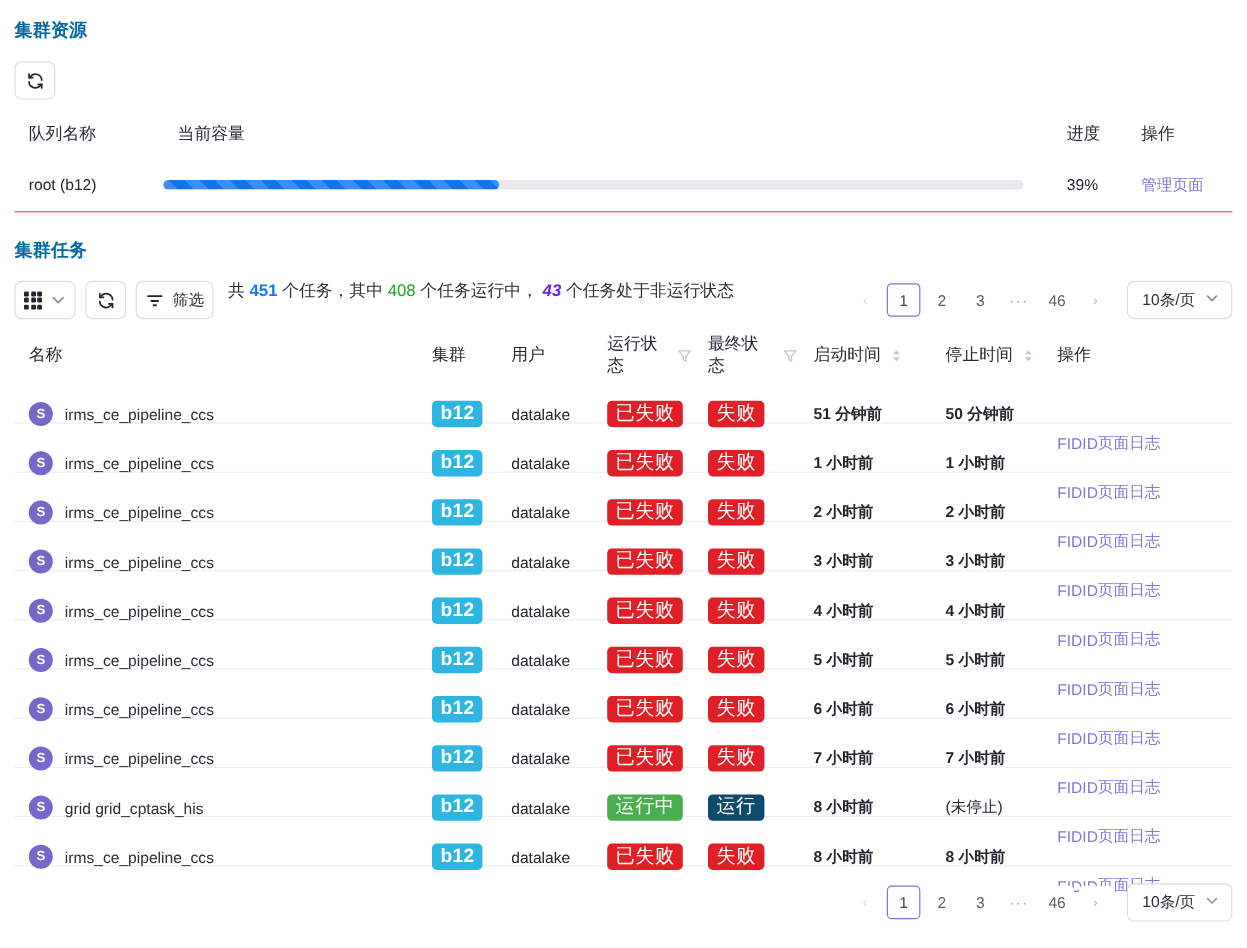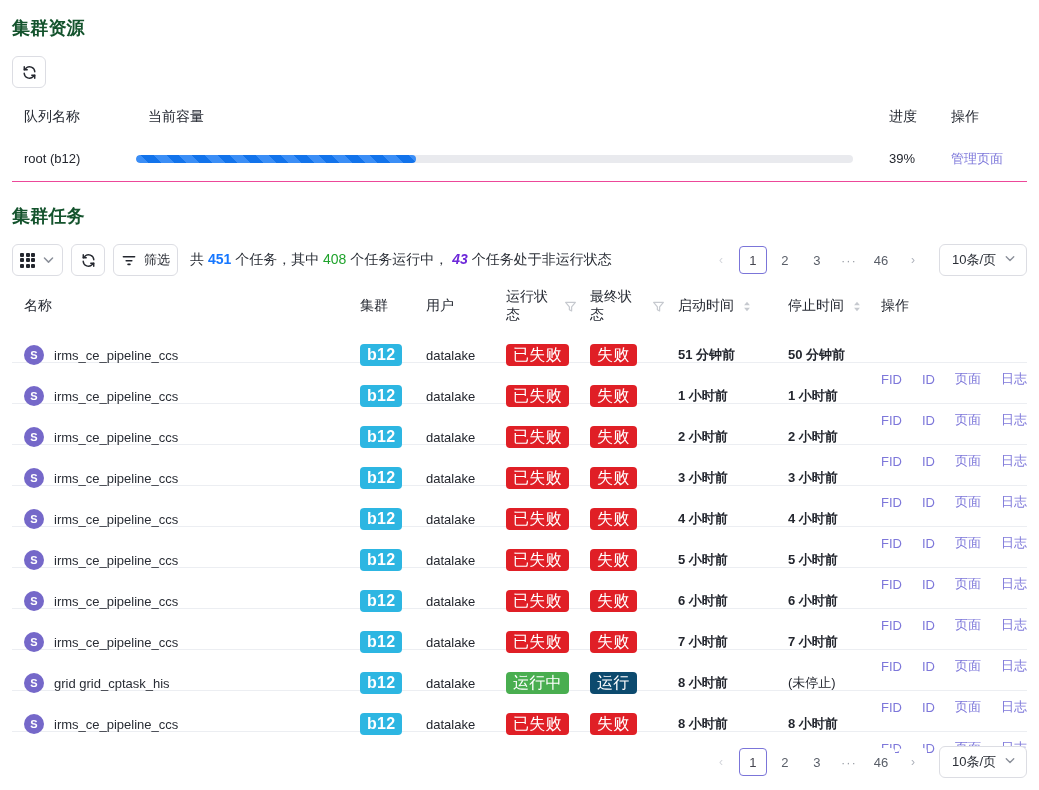--- a/index.html
+++ b/index.html
@@ -4,21 +4,21 @@
 <style>
   * { box-sizing: border-box; }
   html,body { margin:0; padding:0; background:#fff; }
   body {
     width:1039px; height:790px; overflow:hidden;
     font-family:"Liberation Sans","DejaVu Sans",sans-serif;
     color:#23262e; -webkit-font-smoothing:antialiased;
   }
   .page { padding:6px 12px 8px; }
 
-  .section-title { font-size:18px; font-weight:700; color:#14532d; margin:10px 0 0; letter-spacing:.2px; }
+  .section-title { font-size:15px; font-weight:700; color:#0369a1; margin:10px 0 0; letter-spacing:.2px; }
 
   
   .icon-btn {
     height:32px; min-width:34px; padding:0 7px;
     border:1px solid #dcdde3; border-radius:6px; background:#fff;
     display:inline-flex; align-items:center; justify-content:center; gap:7px;
     cursor:pointer; color:#23262e; font-size:13px;
   }
   .icon-btn svg { display:block; }
   .btn-row-top { margin:16px 0 10px; }
@@ -35,21 +35,21 @@
   .res-cell.prog-cell { padding:0 24px 0 0; }
   .progress-track { height:8px; background:#e9eaee; border-radius:4px; overflow:hidden; }
   .progress-fill {
     height:100%; border-radius:4px;
     background:repeating-linear-gradient(45deg,#3b8ef6 0 9px,#1273eb 9px 18px);
   }
   .pct { color:#23262e; }
   .link { color:#7d77da; cursor:pointer; text-decoration:none;margin-top:48px; }
 
   
-  .toolbar { display:flex; align-items:center; margin:16px 0 12px; }
+  .toolbar { display:flex; margin:16px 0 12px; }
   .toolbar .gap { width:8px; flex:none; }
   .summary { font-size:14px; color:#2a2e36; margin-left:12px; white-space:nowrap; }
   .summary .n-blue { color:#1677ff; font-weight:700; }
   .summary .n-green { color:#1fa32c; font-weight:400; }
   .summary .n-red { color:#6d28d9; font-weight:700;font-style:italic; }
 
   
   .grid-icon { display:grid; grid-template-columns:repeat(3,4px); grid-template-rows:repeat(3,4px); gap:1.5px; }
   .grid-icon i { background:#23262e; border-radius:1px; }
 
@@ -95,21 +95,21 @@
     color:#fff; font-size:16px; line-height:1; font-weight:500; letter-spacing:.3px;
   }
   .badge.cluster { background:#2db6e2; font-weight:700; }
   .badge.danger { background:#e01f26; }
   .badge.success { background:#49ae50; }
   .badge.info { background:#0c4a6e; }
 
   .time { font-weight:700; color:#23262e; }
   .time.plain { font-weight:400; }
 
-  .actions { display:flex; gap:20px; }
+  .actions { display:flex; gap:0; }
   .footer { display:flex; margin-top:14px; }
 </style>
 </head>
 <body>
 
 <svg width="0" height="0" style="position:absolute">
   <defs>
     <g id="ico-refresh">
       <path d="M19.5 11 A 7.5 7.5 0 0 0 6.6 6.2 L 4.6 8.1" fill="none" stroke="currentColor" stroke-width="2" stroke-linecap="round"></path>
       <path d="M4.6 3.9 v4.2 h4.2" fill="none" stroke="currentColor" stroke-width="2" stroke-linecap="round" stroke-linejoin="round"></path>

